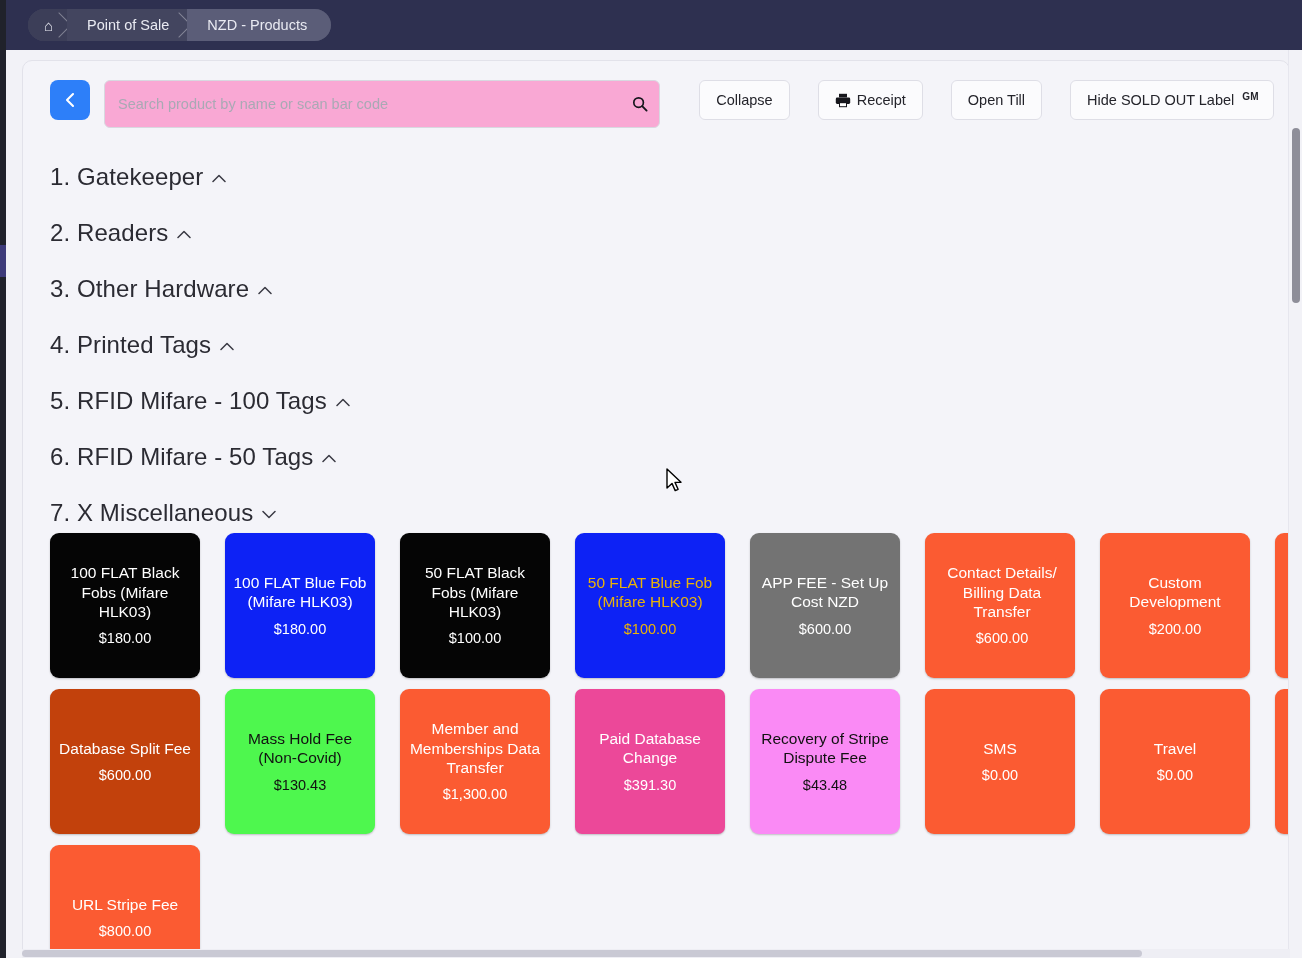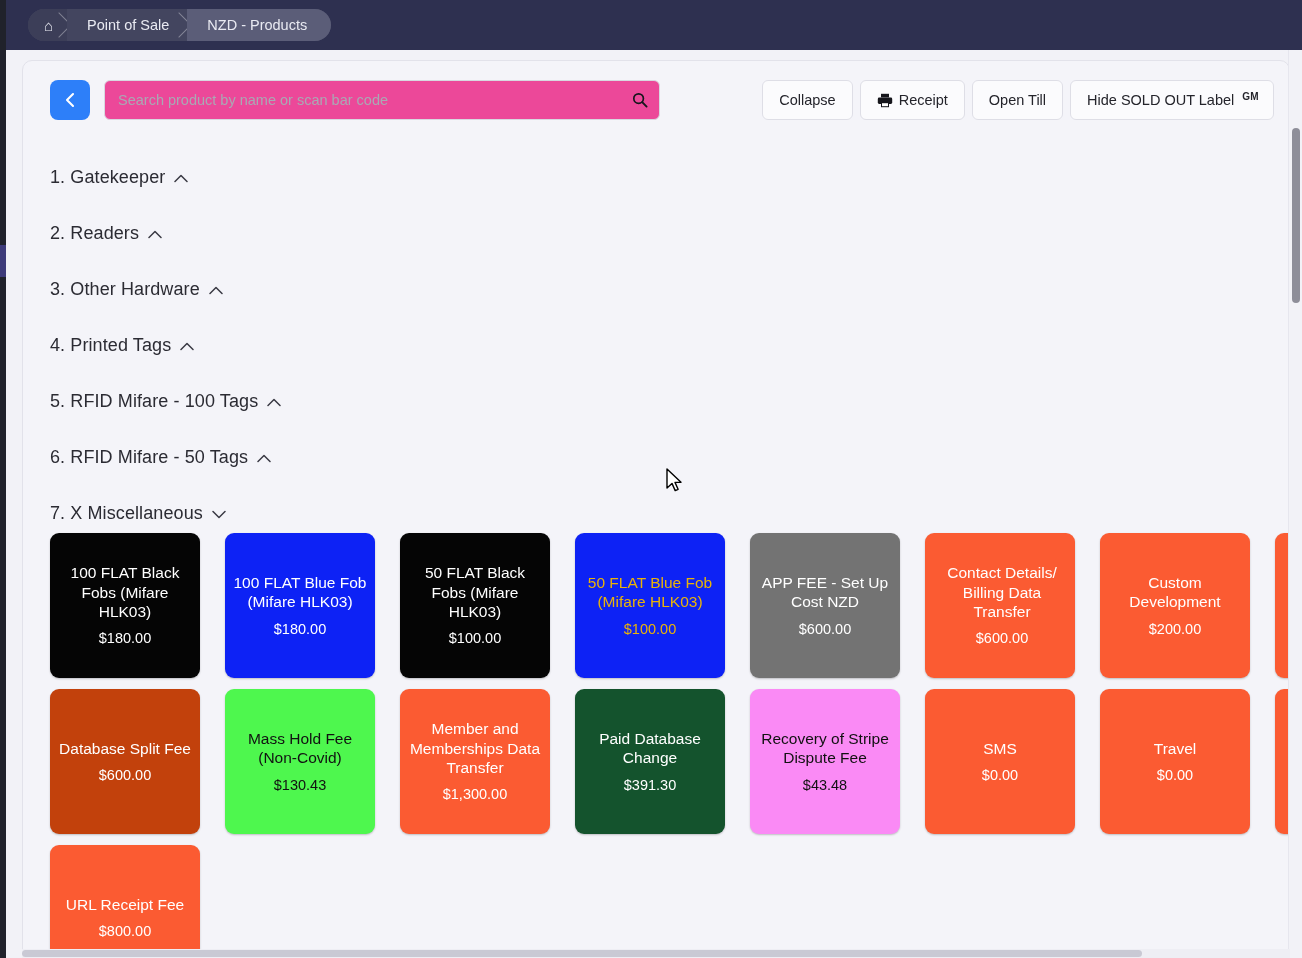--- a/index.html
+++ b/index.html
@@ -81,22 +81,22 @@
   #back-button {
     position: absolute; left: 27px; top: 19px;
     width: 40px; height: 40px;
     background: #2d7ff9;
     border: none; border-radius: 8px;
     cursor: pointer;
     display: flex; align-items: center; justify-content: center;
   }
   #search-wrap {
     position: absolute; left: 81px; top: 19px;
-    width: 556px; height: 40px;
-    background: #ec4899;
+    width: 556px; height: 48px;
+    background: #f9a8d4;
     border: 1px solid #d8d8e0;
     border-radius: 6px;
     display: flex; align-items: center;
   }
   #search-input {
     flex: 1;
     border: none; outline: none; background: transparent;
     font-family: "Liberation Sans", sans-serif;
     font-size: 14.5px;
     color: #2b2b33;
@@ -119,41 +119,42 @@
     border: 1px solid #dedee6;
     border-radius: 6px;
     font-family: "Liberation Sans", sans-serif;
     font-size: 14.5px;
     color: #24242b;
     padding: 0 16px;
     display: flex; align-items: center; justify-content: center;
     gap: 6px;
     cursor: pointer;
     white-space: nowrap;
+    margin-left: 21px;
   }
   .tb-btn sup {
     font-size: 10px; font-weight: bold;
     letter-spacing: .3px;
     position: relative; top: -4px; left: 2px;
   }
 
   
   #categories {
     position: absolute; left: 0; top: 88px;
     width: 1268px;
   }
   .cat-row {
     height: 56px;
     display: flex; align-items: center;
     padding-left: 27px;
     cursor: pointer;
     user-select: none;
   }
   .cat-label {
-    font-size: 18px;
+    font-size: 24px;
     color: #2b2b33;
     letter-spacing: .1px;
   }
   .chev {
     margin-left: 9px;
     display: inline-block;
     color: #3a3a44;
     font-size: 15px;
     line-height: 1;
   }
@@ -372,41 +373,41 @@
         <div class="tile-price">$600.00</div>
       </div>
       <div class="tile" style="background: rgb(78, 247, 78); color: rgb(17, 17, 17);">
         <div class="tile-name">Mass Hold Fee (Non-Covid)</div>
         <div class="tile-price">$130.43</div>
       </div>
       <div class="tile" style="background: rgb(251, 91, 50); color: rgb(255, 255, 255);">
         <div class="tile-name">Member and Memberships Data Transfer</div>
         <div class="tile-price">$1,300.00</div>
       </div>
-      <div class="tile" style="background: #14532d; color: rgb(255, 255, 255);">
+      <div class="tile" style="background: #ec4899; color: rgb(255, 255, 255); border-radius: 7px;">
         <div class="tile-name">Paid Database Change</div>
         <div class="tile-price">$391.30</div>
       </div>
       <div class="tile" style="background: rgb(250, 138, 245); color: rgb(17, 17, 17);">
         <div class="tile-name">Recovery of Stripe Dispute Fee</div>
         <div class="tile-price">$43.48</div>
       </div>
       <div class="tile" style="background: rgb(251, 91, 50); color: rgb(255, 255, 255);">
         <div class="tile-name">SMS</div>
         <div class="tile-price">$0.00</div>
       </div>
       <div class="tile" style="background: rgb(251, 91, 50); color: rgb(255, 255, 255);">
         <div class="tile-name">Travel</div>
         <div class="tile-price">$0.00</div>
       </div>
       <div class="tile" style="background: rgb(251, 91, 50); color: rgb(255, 255, 255);">
         <div class="tile-name">Treshna - Database Consultancy</div>
       </div>
       <div class="tile" style="background: rgb(251, 91, 50); color: rgb(255, 255, 255);">
-        <div class="tile-name">URL Receipt Fee</div>
+        <div class="tile-name">URL Stripe Fee</div>
         <div class="tile-price">$800.00</div>
       </div>
     </div>
 
 </div>
 
 <div id="vscroll-track">
   <div id="vscroll-thumb"></div>
 </div>
 <div id="hscroll-track">

